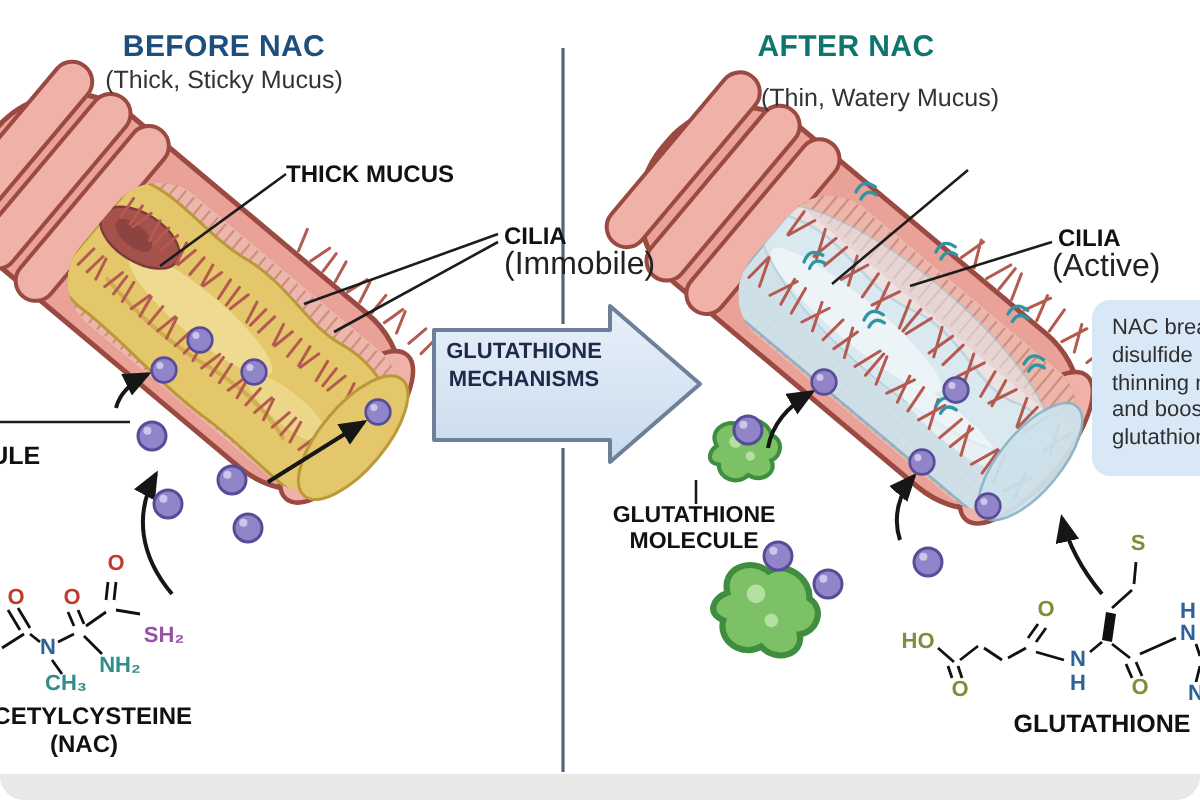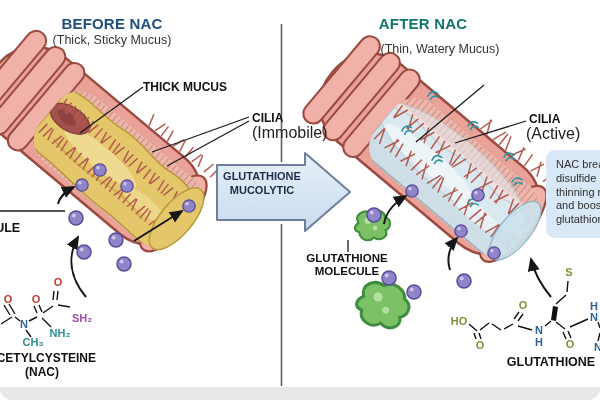--- a/index.html
+++ b/index.html
@@ -212,21 +212,21 @@
   <div class="txt lab" style="left:529px;top:112px;">CILIA</div>
   <div class="txt lab-sub" style="left:526px;top:125px;">(Active)</div>
 
   <div class="txt lab-center" style="left:297px;top:252px;width:100px;">GLUTATHIONE</div>
   <div class="txt lab-center" style="left:297px;top:265px;width:100px;">MOLECULE</div>
 
   <div class="txt lab" style="left:-50px;top:221px;font-size:12.5px;">MOLECULE</div>
 
   <div class="txt arrow-text" style="left:212px;top:170px;width:100px;">
     <div>GLUTATHIONE</div>
-    <div>MUCOLYTIC</div>
+    <div>MECHANISMS</div>
   </div>
 
   <div class="note">
     <span>NAC breaks</span>
     <span>disulfide bonds,</span>
     <span>thinning mucus</span>
     <span>and boosting</span>
     <span>glutathione</span>
   </div>
 

